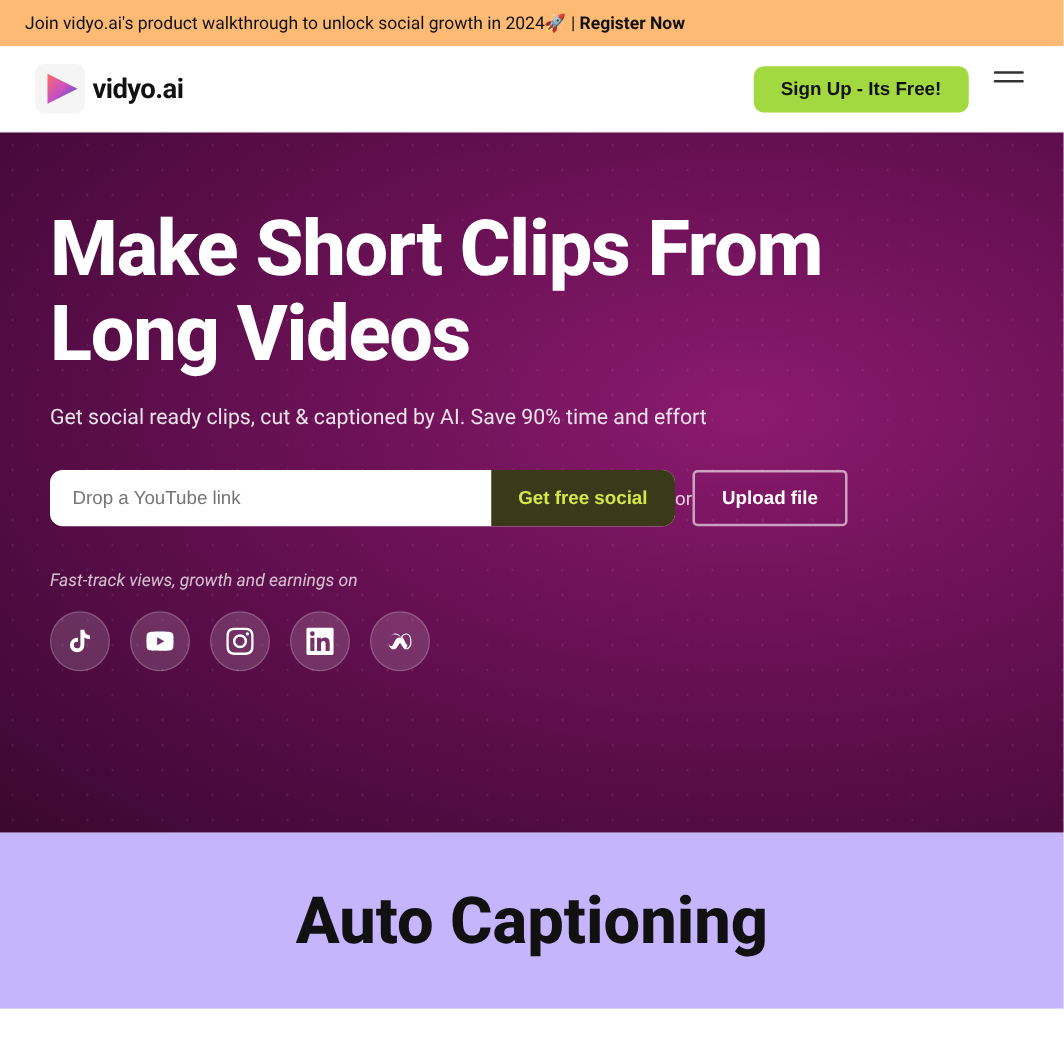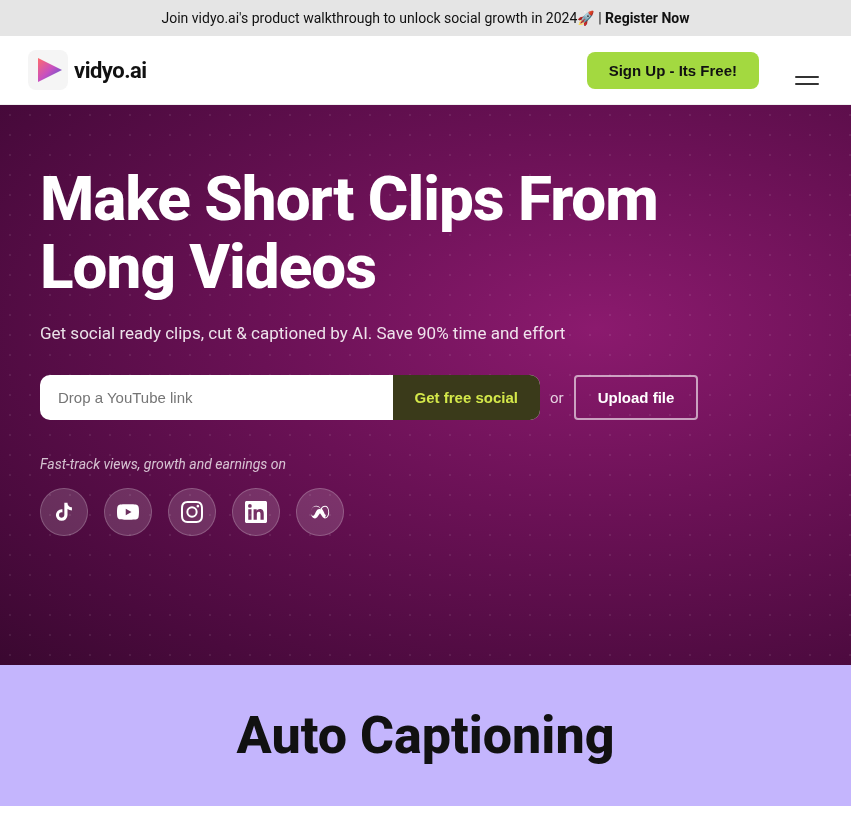--- a/index.html
+++ b/index.html
@@ -9,22 +9,22 @@
     }
 
     body {
       font-family: -apple-system, BlinkMacSystemFont, 'Segoe UI', Roboto, sans-serif;
       width: 851px;
       overflow-x: hidden;
     }
 
     
     .announcement-bar {
-      background-color: #e5e5e5;
-      text-align: center;
+      background-color: #fdba74;
+      text-align: left;
       padding: 10px 20px;
       font-size: 14px;
       color: #111;
     }
 
     .announcement-bar strong {
       font-weight: 700;
     }
 
     
@@ -50,22 +50,22 @@
 
     .logo-text {
       font-size: 22px;
       font-weight: 700;
       color: #111;
       letter-spacing: -0.5px;
     }
 
     .nav-right {
       display: flex;
-      align-items: flex-end;
-      gap: 32px;
+      align-items: flex-start;
+      gap: 16px;
     }
 
     .signup-btn {
       background-color: #a3d940;
       color: #111;
       border: none;
       padding: 10px 22px;
       border-radius: 8px;
       font-size: 15px;
       font-weight: 600;
@@ -130,21 +130,21 @@
       font-size: 17px;
       color: rgba(255,255,255,0.88);
       margin-bottom: 32px;
       font-weight: 400;
     }
 
     
     .input-group {
       display: flex;
       align-items: center;
-      gap: 10px;
+      gap: 0;
       margin-bottom: 36px;
     }
 
     .url-input-wrapper {
       display: flex;
       background: #fff;
       border-radius: 10px;
       overflow: hidden;
       flex: 1;
       max-width: 500px;

